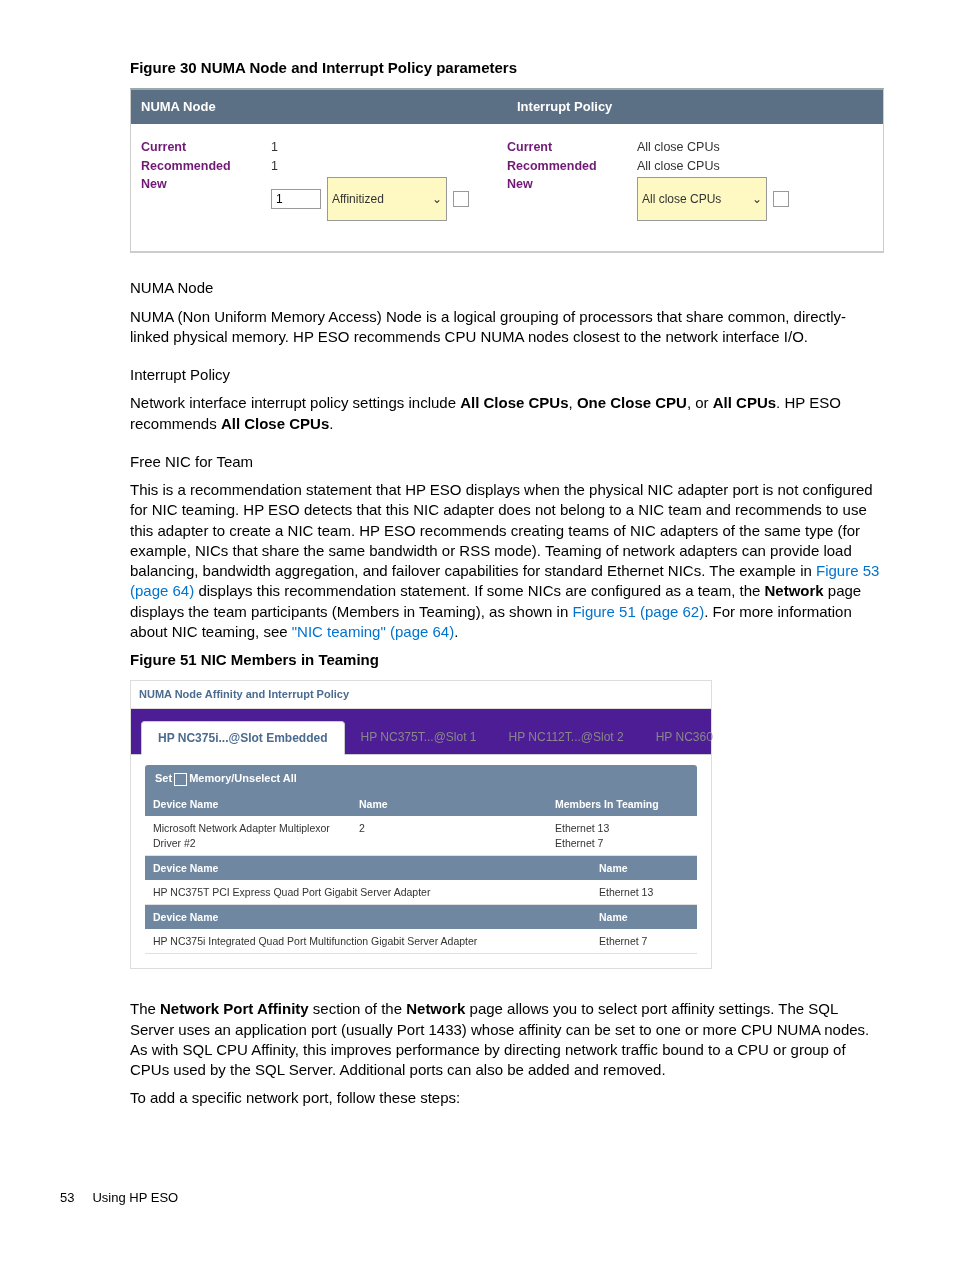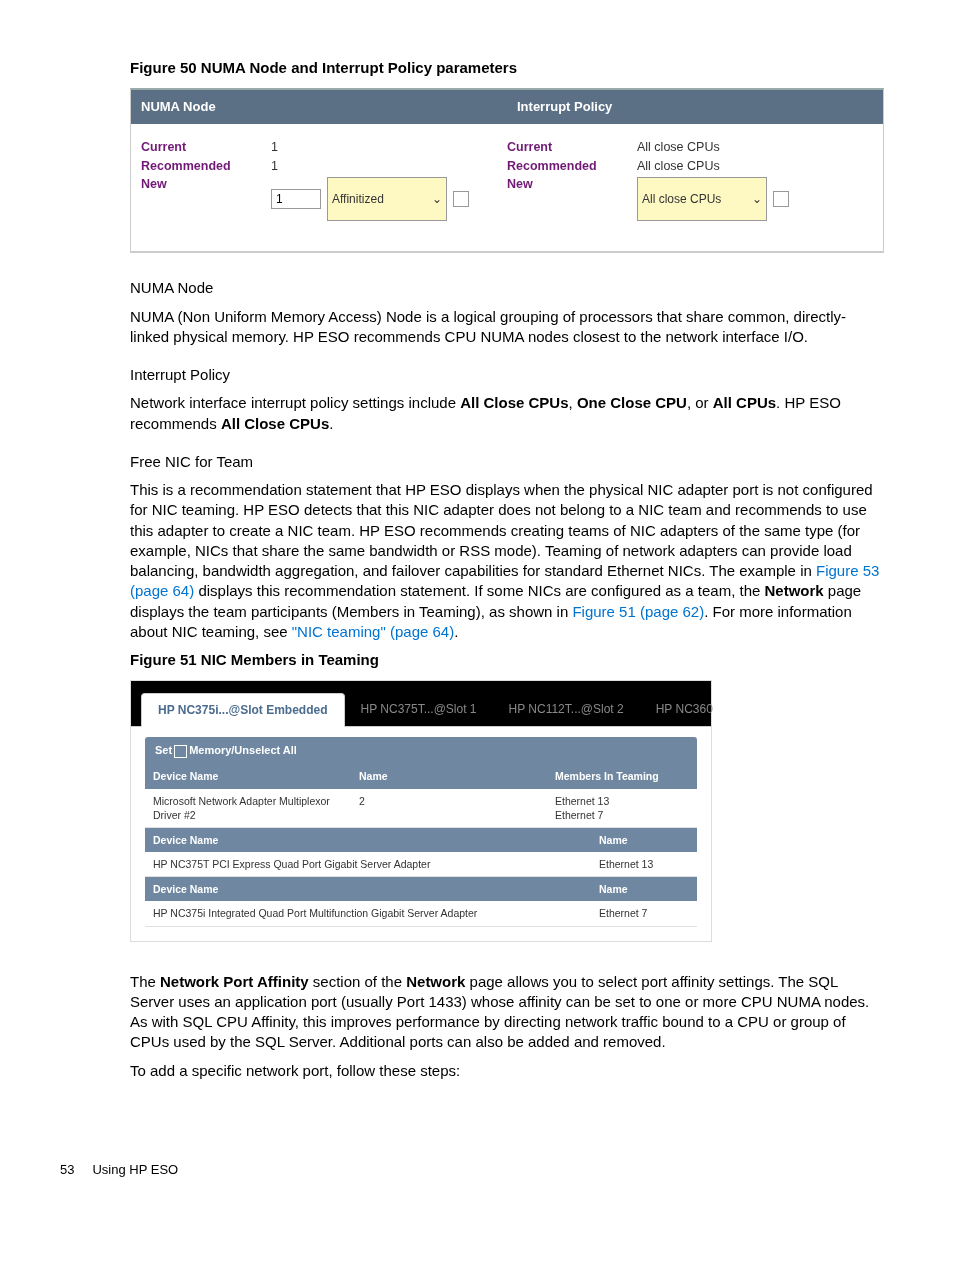--- a/index.html
+++ b/index.html
@@ -59,21 +59,21 @@
   .fig51-title {
     background: #fff;
     color: #4b6b8f;
     font-weight: bold;
     padding: 6px 8px;
     border-bottom: 1px solid #ddd;
     font-size: 11px;
   }
   .fig51-tabs {
     display: flex;
-    background: #000000;
+    background: #4c1d95;
     padding: 12px 10px 0 10px;
     border-bottom: 1px solid #ccc;
     text-align: center;
   }
   .fig51-tab {
     padding: 8px 16px;
     color: #888;
     font-size: 12px;
     cursor: default;
     white-space: nowrap;
@@ -131,21 +131,21 @@
     color: #000;
     display: flex;
     gap: 18px;
   }
 </style>
 </head>
 <body>
 
 <div class="content-indent">
 
-  <div class="fig-caption">Figure 50 NUMA Node and Interrupt Policy parameters</div>
+  <div class="fig-caption">Figure 30 NUMA Node and Interrupt Policy parameters</div>
 
   <div class="figure50">
     <div class="fig50-head-row">
       <div class="fig50-head-cell">NUMA Node</div>
       <div class="fig50-head-cell">Interrupt Policy</div>
     </div>
     <div class="fig50-body-row">
       <div class="fig50-col">
         <div class="fig50-labels">
           <div>Current</div>
@@ -195,20 +195,21 @@
   </p>
 
   <div class="subhead">Free NIC for Team</div>
   <p>
     <span>This is a recommendation statement that HP ESO displays when the physical NIC adapter port is not configured for NIC teaming. HP ESO detects that this NIC adapter does not belong to a NIC team and recommends to use this adapter to create a NIC team. HP ESO recommends creating teams of NIC adapters of the same type (for example, NICs that share the same bandwidth or RSS mode). Teaming of network adapters can provide load balancing, bandwidth aggregation, and failover capabilities for standard Ethernet NICs. The example in </span><a class="link">Figure 53 (page 64)</a><span> displays this recommendation statement. If some NICs are configured as a team, the </span><span class="bold">Network</span><span> page displays the team participants (Members in Teaming), as shown in </span><a class="link">Figure 51 (page 62)</a><span>. For more information about NIC teaming, see </span><a class="link">"NIC teaming" (page 64)</a><span>.</span>
   </p>
 
   <div class="fig-caption">Figure 51 NIC Members in Teaming</div>
 
   <div class="figure51">
+    <div class="fig51-title">NUMA Node Affinity and Interrupt Policy</div>
     <div class="fig51-tabs">
       <div class="fig51-tab active">HP NC375i...@Slot Embedded</div>
       <div class="fig51-tab">HP NC375T...@Slot 1</div>
       <div class="fig51-tab">HP NC112T...@Slot 2</div>
       <div class="fig51-tab">HP NC360</div>
     </div>
     <div class="fig51-toolbar">
       <span class="fig51-set-btn">Set</span>
       <span class="fig51-toolbar-chk"></span>
       <span class="fig51-toolbar-label">Memory/Unselect All</span>

